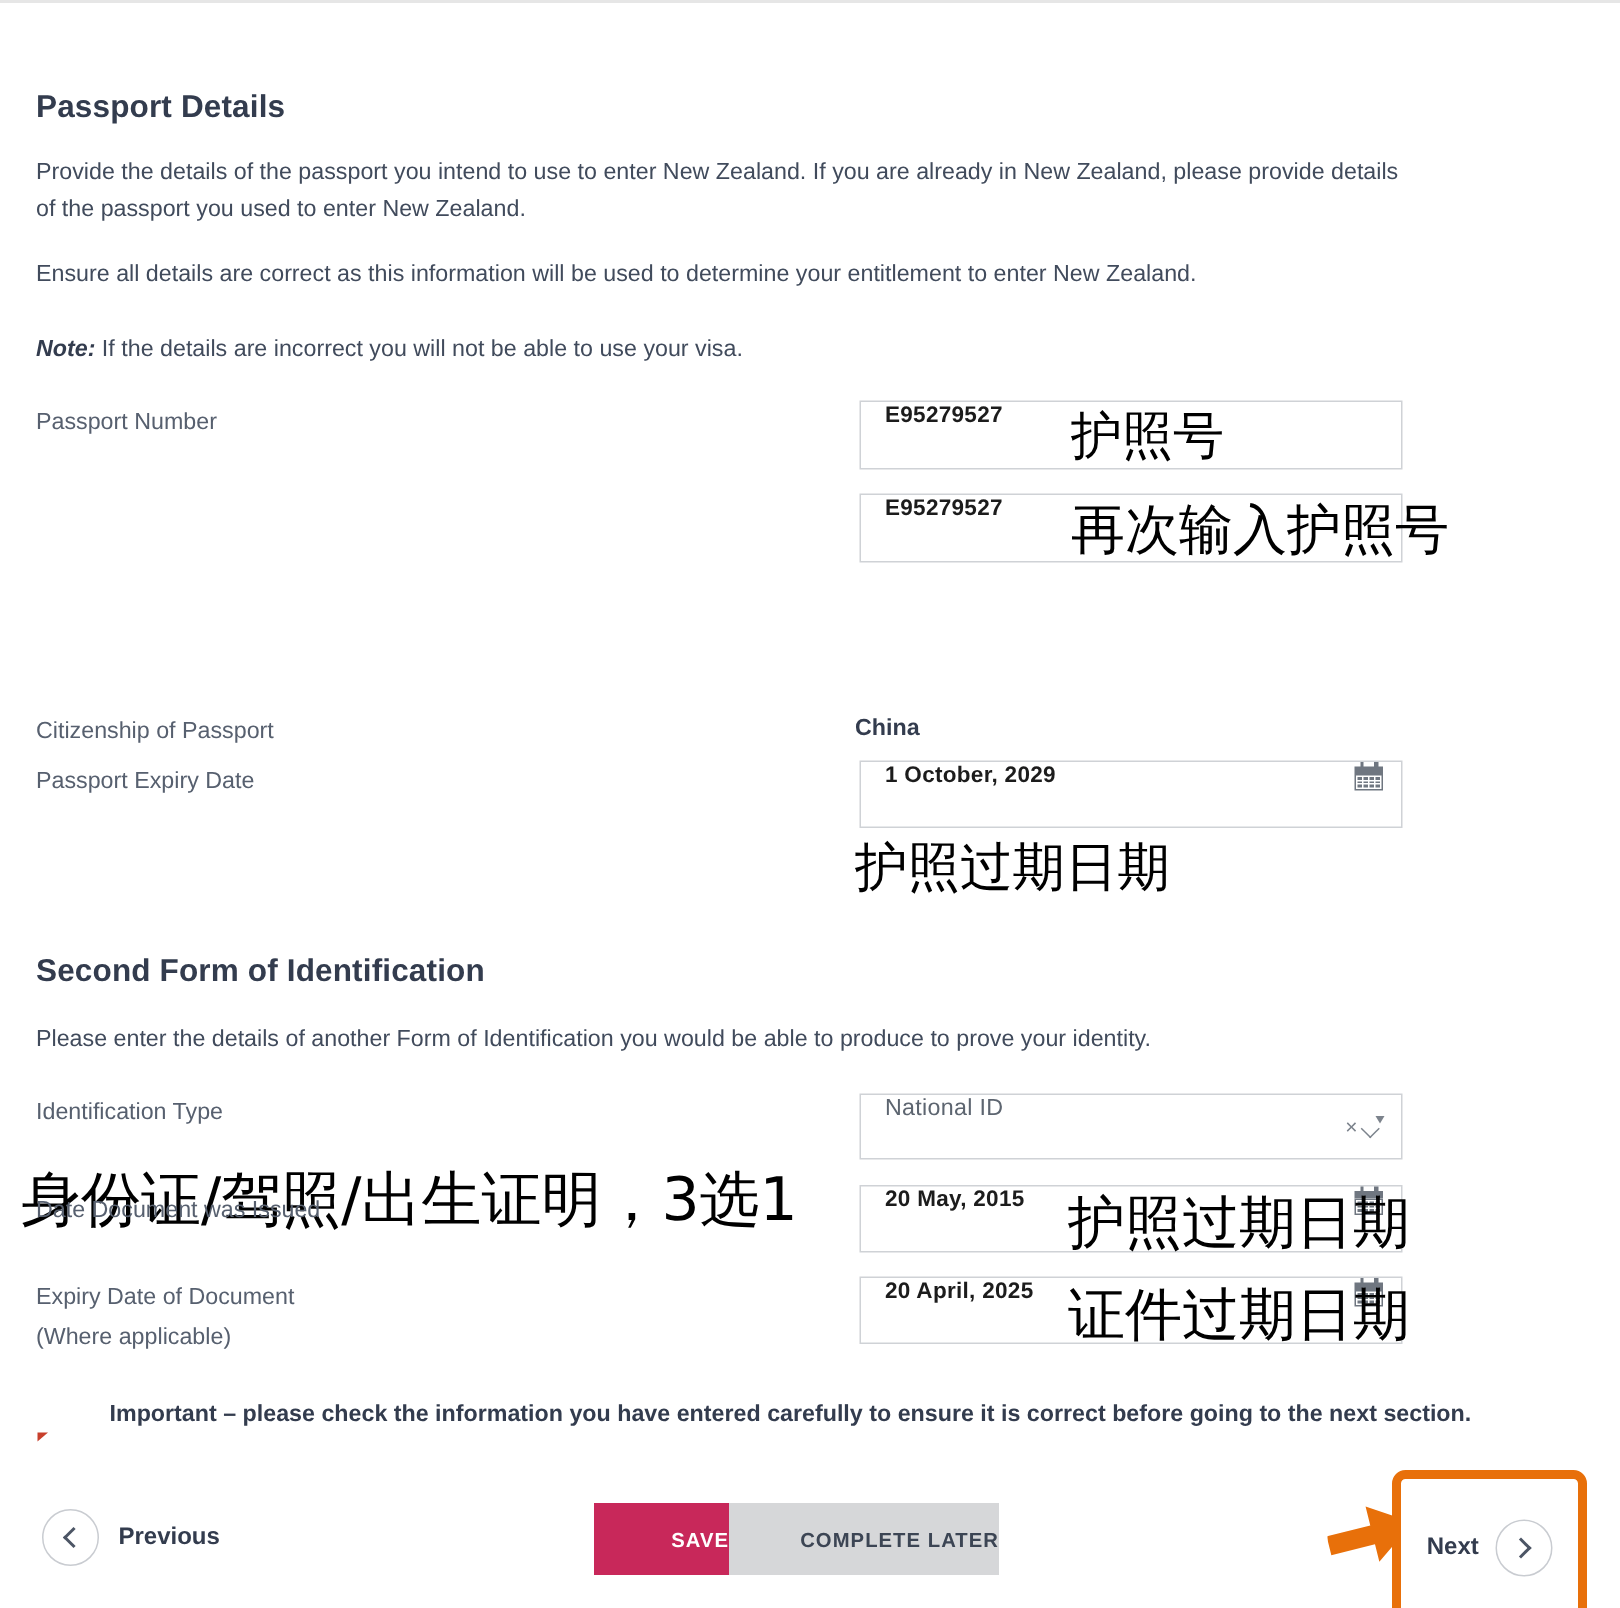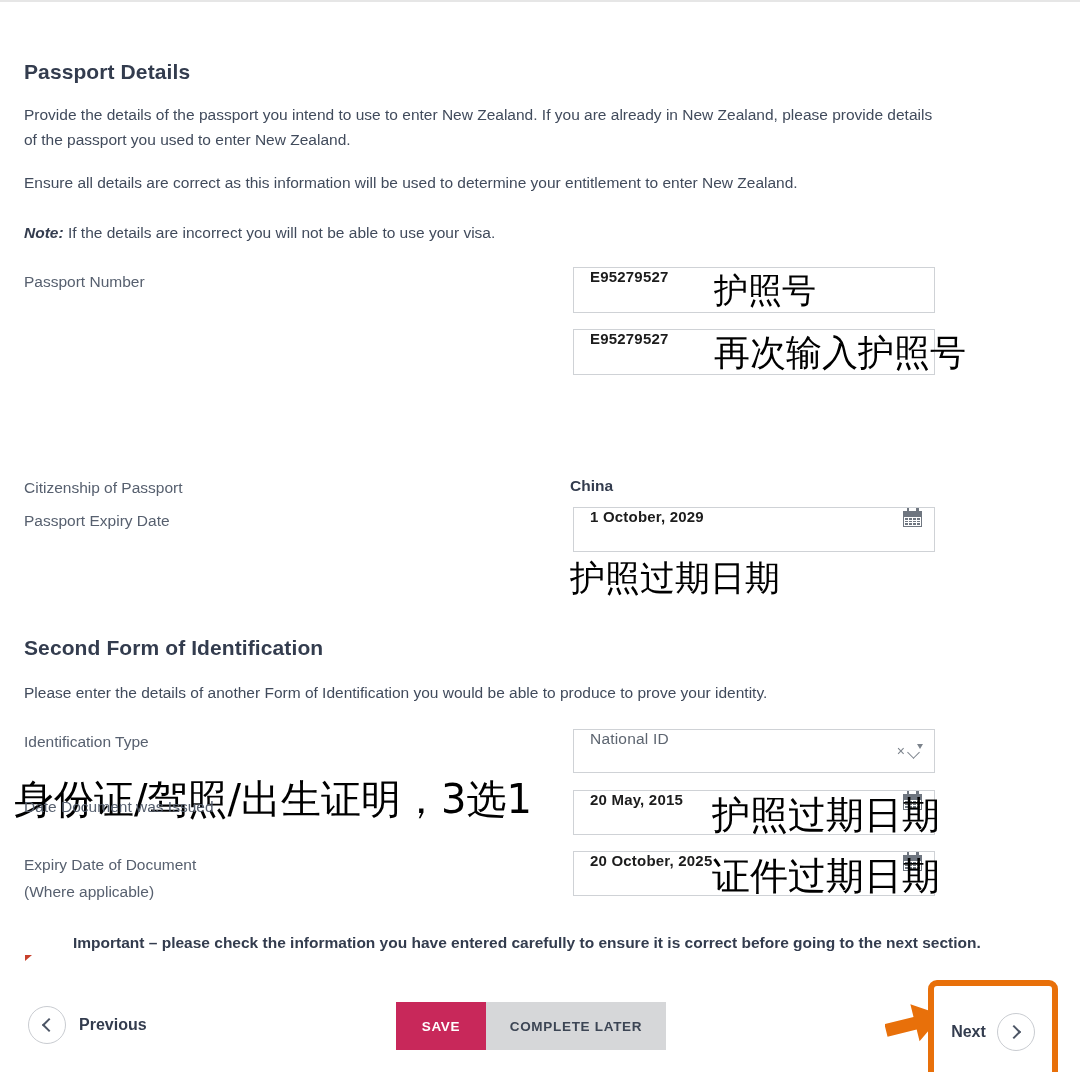--- a/index.html
+++ b/index.html
@@ -179,21 +179,21 @@
     font-size: 16px;
     font-weight: bold;
     color: #333c4e;
   }
   .prev-label { margin-left: 13px; }
   .next-label { margin-right: 11px; }
 
   .btn-solid {
     position: absolute;
     height: 48px;
-    display: flex; align-items: center; justify-content: center;
+    display: flex; align-items: center; justify-content: flex-end;
     font-size: 13.5px;
     font-weight: bold;
     letter-spacing: .7px;
     cursor: pointer;
     border: none;
   }
   .btn-save { background: #c8285a; color: #ffffff; }
   .btn-later { background: #d6d7d9; color: #3c4554; }
 
   .next-wrap {
@@ -302,21 +302,21 @@
           <i></i>
           <i></i>
         </span>
     </span>
   </div>
   <div class="cn" style="left:712px; top:788px; font-size:38px;">护照过期日期</div>
 
   <div class="field-label" style="top:851px;">Expiry Date of Document</div>
   <div class="field-label" style="top:878px;">(Where applicable)</div>
   <div class="input-box" style="left:573px; top:849px; width:362px; height:45px;">
-    <span class="input-value">20 October, 2025</span>
+    <span class="input-value">20 April, 2025</span>
     <span class="spacer"></span>
     <span class="cal-icon">
       <span class="peg l"></span>
         <span class="peg r"></span>
       <span class="top"></span>
       <span class="body">
           <i></i>
           <i></i>
           <i></i>
           <i></i>

